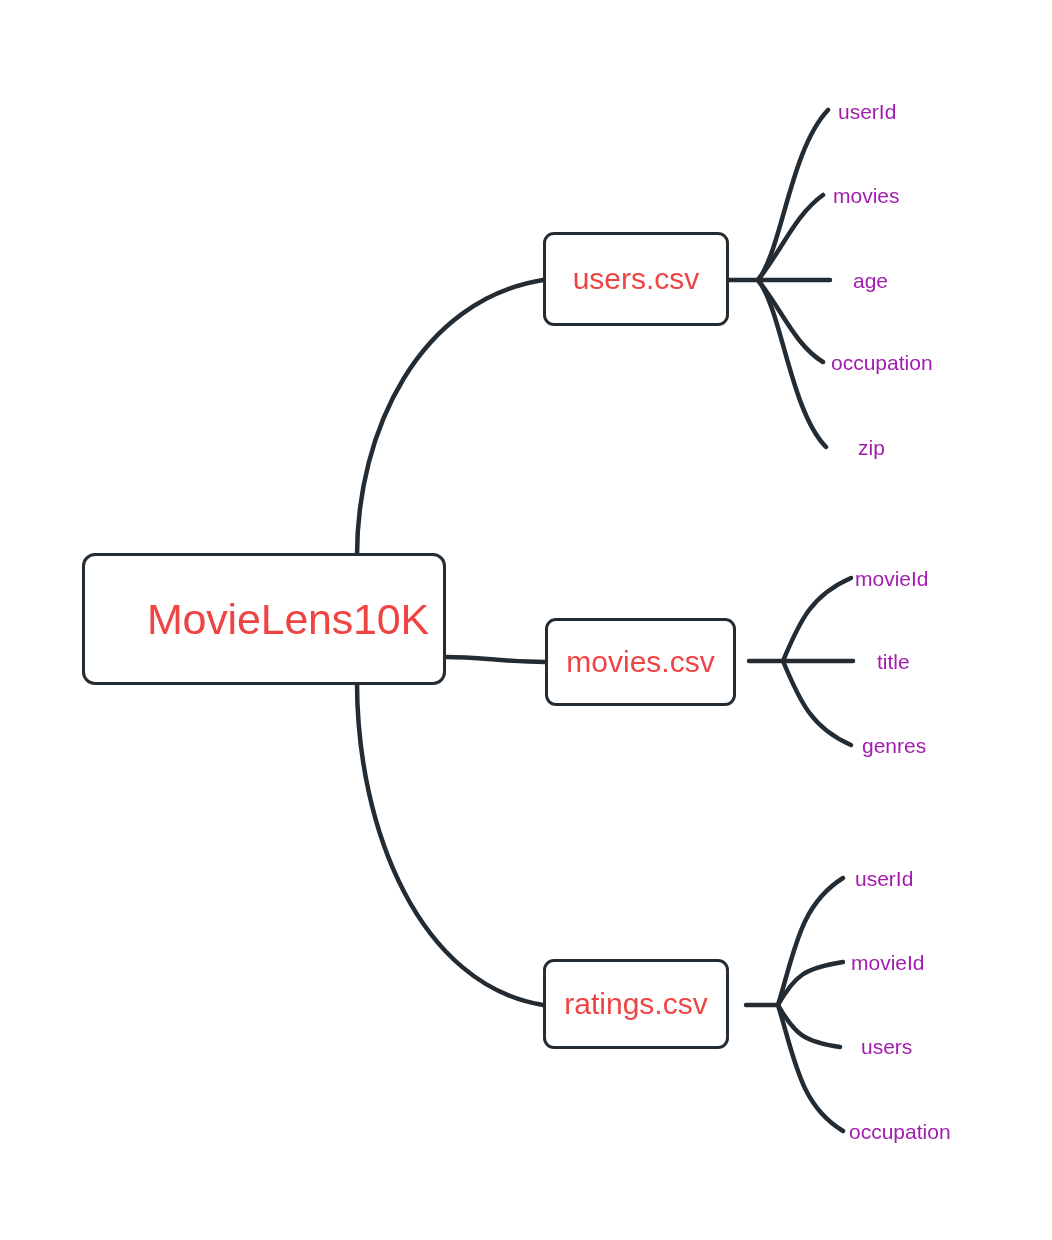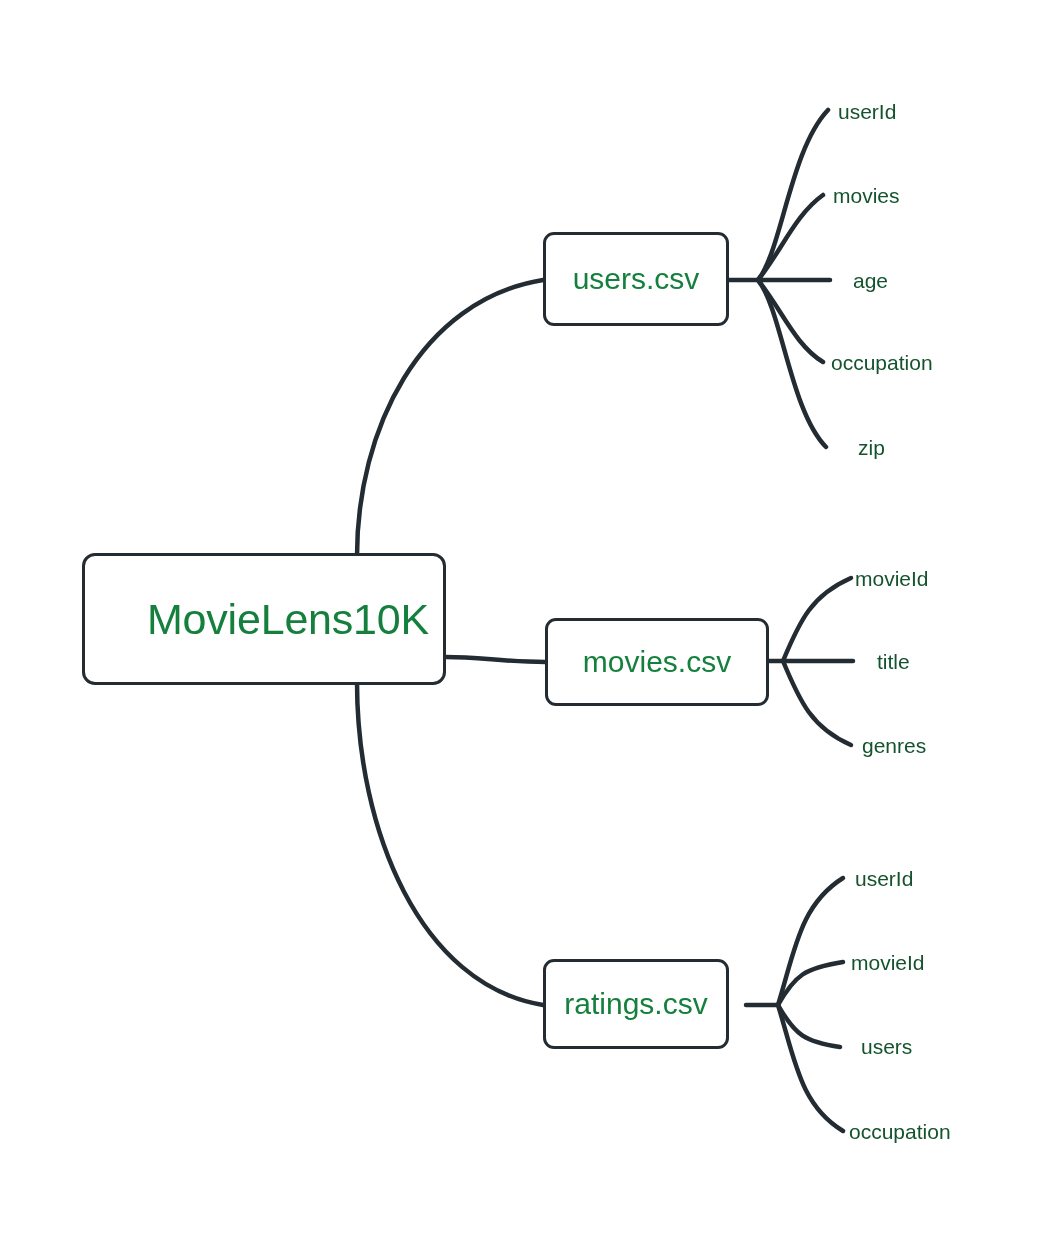--- a/index.html
+++ b/index.html
@@ -35,21 +35,21 @@
     border: 3px solid #232b33;
     border-radius: 11px;
     display: flex;
     align-items: center;
     justify-content: center;
     z-index: 3;
   }
   .node-label {
     white-space: nowrap;
     line-height: 1;
-    color: #15803d;
+    color: #ef4444;
     font-weight: 400;
   }
   #node-root {
     left: 82px;
     top: 553px;
     width: 364px;
     height: 132px;
     border-radius: 13px;
   }
   #node-root .node-label {
@@ -59,39 +59,39 @@
   }
   #node-users {
     left: 543px;
     top: 232px;
     width: 186px;
     height: 94px;
   }
   #node-movies {
     left: 545px;
     top: 618px;
-    width: 224px;
+    width: 191px;
     height: 88px;
   }
   #node-ratings {
     left: 543px;
     top: 959px;
     width: 186px;
     height: 90px;
   }
   #node-users .node-label,
   #node-movies .node-label,
   #node-ratings .node-label {
     font-size: 30px;
   }
   .leaf-label {
     position: absolute;
     font-size: 21px;
     line-height: 1;
-    color: #14532d;
+    color: #a21caf;
     white-space: nowrap;
     transform: translateY(-50%);
     z-index: 3;
   }
 </style>
 </head>
 <body>
 
 <div id="mindmap-root">
 

